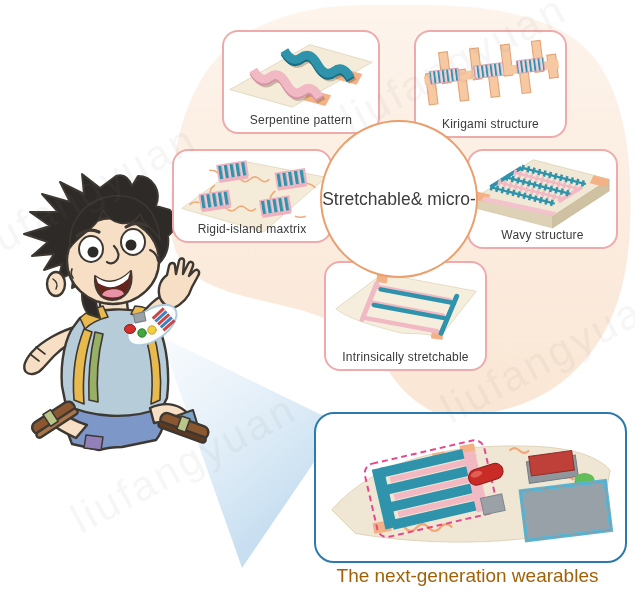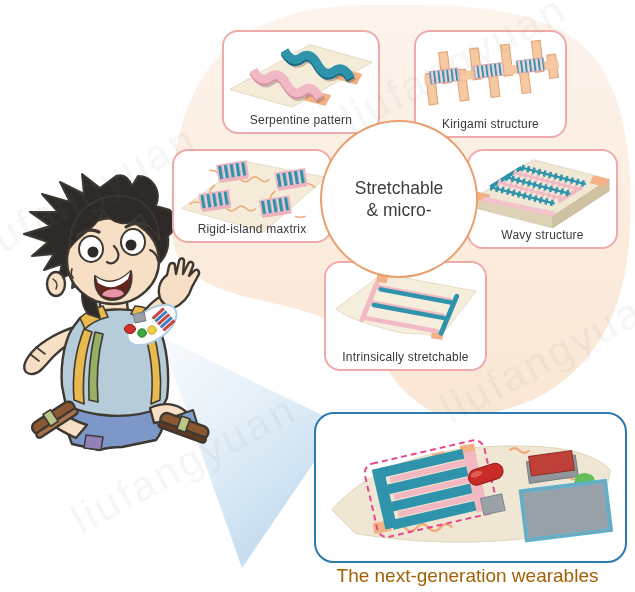--- a/index.html
+++ b/index.html
@@ -2,21 +2,21 @@
 <html style="--balloon-top: #fdf4ec; --balloon-bottom: #fae6d4; --panel-border: #efabab; --hub-border: #e9a06e; --outcome-border: #2b79ad; --teal: #2f93ab; --pink: #f0b9c4; --pad-orange: #f3b185; --substrate: #f4ecd9; --beam: #b5d4ec; --text: #3a3a3a;"><head>
 <meta charset="utf-8">
 <style>
   html,body{margin:0;padding:0;background:#fff;font-family:"Liberation Sans",sans-serif;}
   .canvas{position:relative;width:635px;height:592px;background:#fff;overflow:hidden;}
   .layer{position:absolute;left:0;top:0;}
   .panel{position:absolute;background:#fff;border:2px solid var(--panel-border);border-radius:16px;box-sizing:border-box;}
   .panel svg.ill{position:absolute;left:0;top:1px;width:100%;height:auto;}
   .panel-label{position:absolute;left:0;right:0;bottom:5px;text-align:center;font-size:12px;color:var(--text);letter-spacing:.2px;}
   .hub{position:absolute;left:320px;top:120px;width:158px;height:158px;border-radius:50%;background:#fff;
-       border:2.5px solid var(--hub-border);box-sizing:border-box;display:flex;flex-direction:column;
+       border:2.5px solid var(--hub-border);box-sizing:border-box;display:flex;
        align-items:center;justify-content:center;z-index:5;}
   .hub div{font-size:17.5px;line-height:1.26;color:#3c3c3c;text-align:center;}
   .outcome-panel{border:2.5px solid var(--outcome-border);border-radius:20px;}
   .outcome-label{position:absolute;left:300px;top:565px;width:335px;text-align:center;font-size:19px;color:#a16207;z-index:4;}
   .watermark{position:absolute;color:rgba(130,130,130,0.07);font-size:42px;letter-spacing:3px;
              transform:rotate(-28deg);white-space:nowrap;z-index:6;pointer-events:none;}
 </style>
 </head>
 <body>
 

